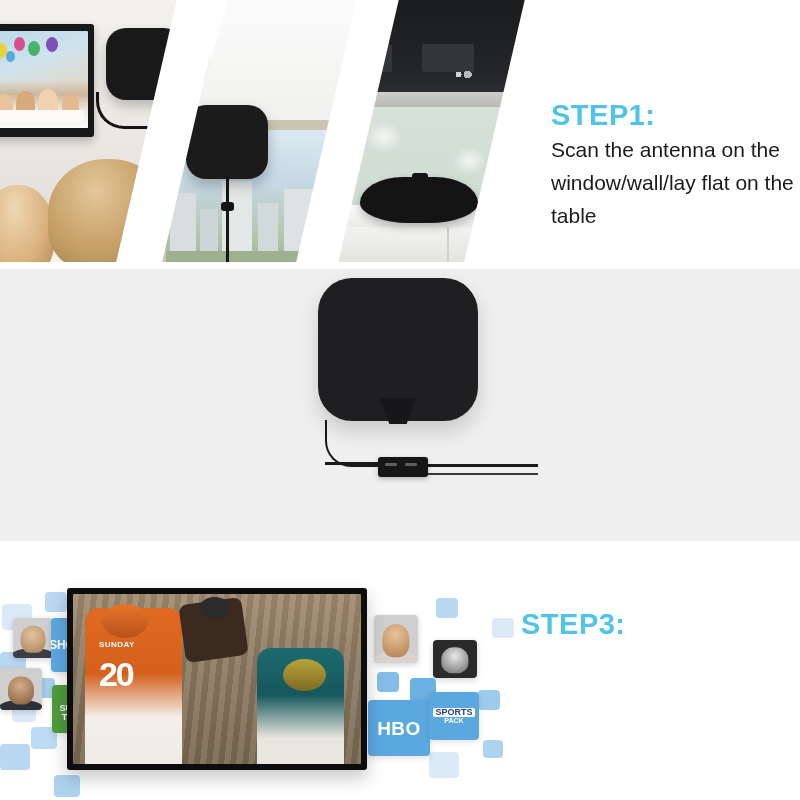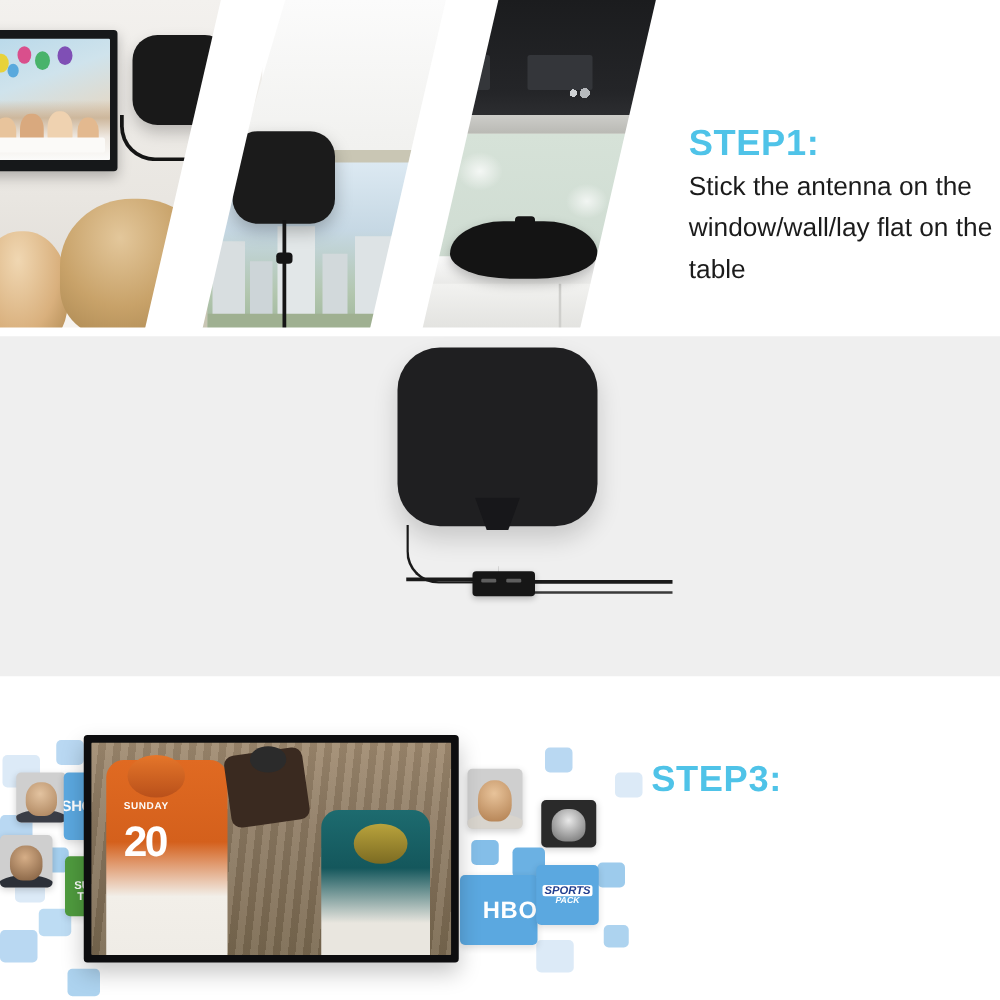--- a/index.html
+++ b/index.html
@@ -277,21 +277,21 @@
         <div class="tb-tab"></div>
       </div>
     </div>
 
     <div class="divider" id="divider-1"></div>
     <div class="divider" id="divider-2"></div>
     <div class="divider" id="divider-3"></div>
 
     <div class="steptext" id="step1-text">
       <h2 class="step-head">STEP1:</h2>
-      <p class="step-body">Stick the antenna on the window/wall/lay flat on the table</p>
+      <p class="step-body">Scan the antenna on the window/wall/lay flat on the table</p>
     </div>
   </section>
 
   <div class="panel-gap" id="gap-1"></div>
 
   <section class="panel" id="panel-step2"></section>
 
   <div class="steptext" id="step2-text">
   </div>
 
@@ -364,27 +364,27 @@
   </div>
 
   <div class="tile tile-blue pale" style="left:436px;top:598px;width:22px;height:20px;"></div>
   <div class="tile tile-blue faint" style="left:492px;top:618px;width:22px;height:20px;"></div>
   <div class="tile tile-blue" style="left:377px;top:672px;width:22px;height:20px;opacity:.75;"></div>
   <div class="tile tile-blue" style="left:410px;top:678px;width:26px;height:24px;opacity:.9;"></div>
   <div class="tile tile-blue" style="left:478px;top:690px;width:22px;height:20px;opacity:.6;"></div>
   <div class="tile tile-blue" style="left:483px;top:740px;width:20px;height:18px;opacity:.5;"></div>
   <div class="tile tile-blue faint" style="left:429px;top:752px;width:30px;height:26px;"></div>
 
-  <div class="tile tile-logo tile-blue" style="left:368px;top:700px;width:62px;height:56px;justify-content:flex-end;">
+  <div class="tile tile-logo tile-blue" style="left:368px;top:700px;width:62px;height:56px;">
     <span class="logo-text" style="font-size:19px;letter-spacing:.5px;">
       <span>HBO</span>
     </span>
   </div>
 
-  <div class="tile tile-logo tile-blue" style="left:429px;top:692px;width:50px;height:48px;font-style:italic;">
+  <div class="tile tile-logo tile-blue" style="left:429px;top:692px;width:50px;height:48px;">
     <span style="display:block;text-align:center;line-height:1.05;">
       <span class="logo-text" style="font-size:9px;display:block;color:#233f8f;background:#ffffff;border-radius:2px;padding:0 2px;">SPORTS</span>
       <span class="logo-text" style="font-size:7px;display:block;color:#ffffff;">PACK</span>
     </span>
   </div>
 
   <div class="steptext" id="step3-text">
     <h2 class="step-head">STEP3:</h2>
   </div>
 

